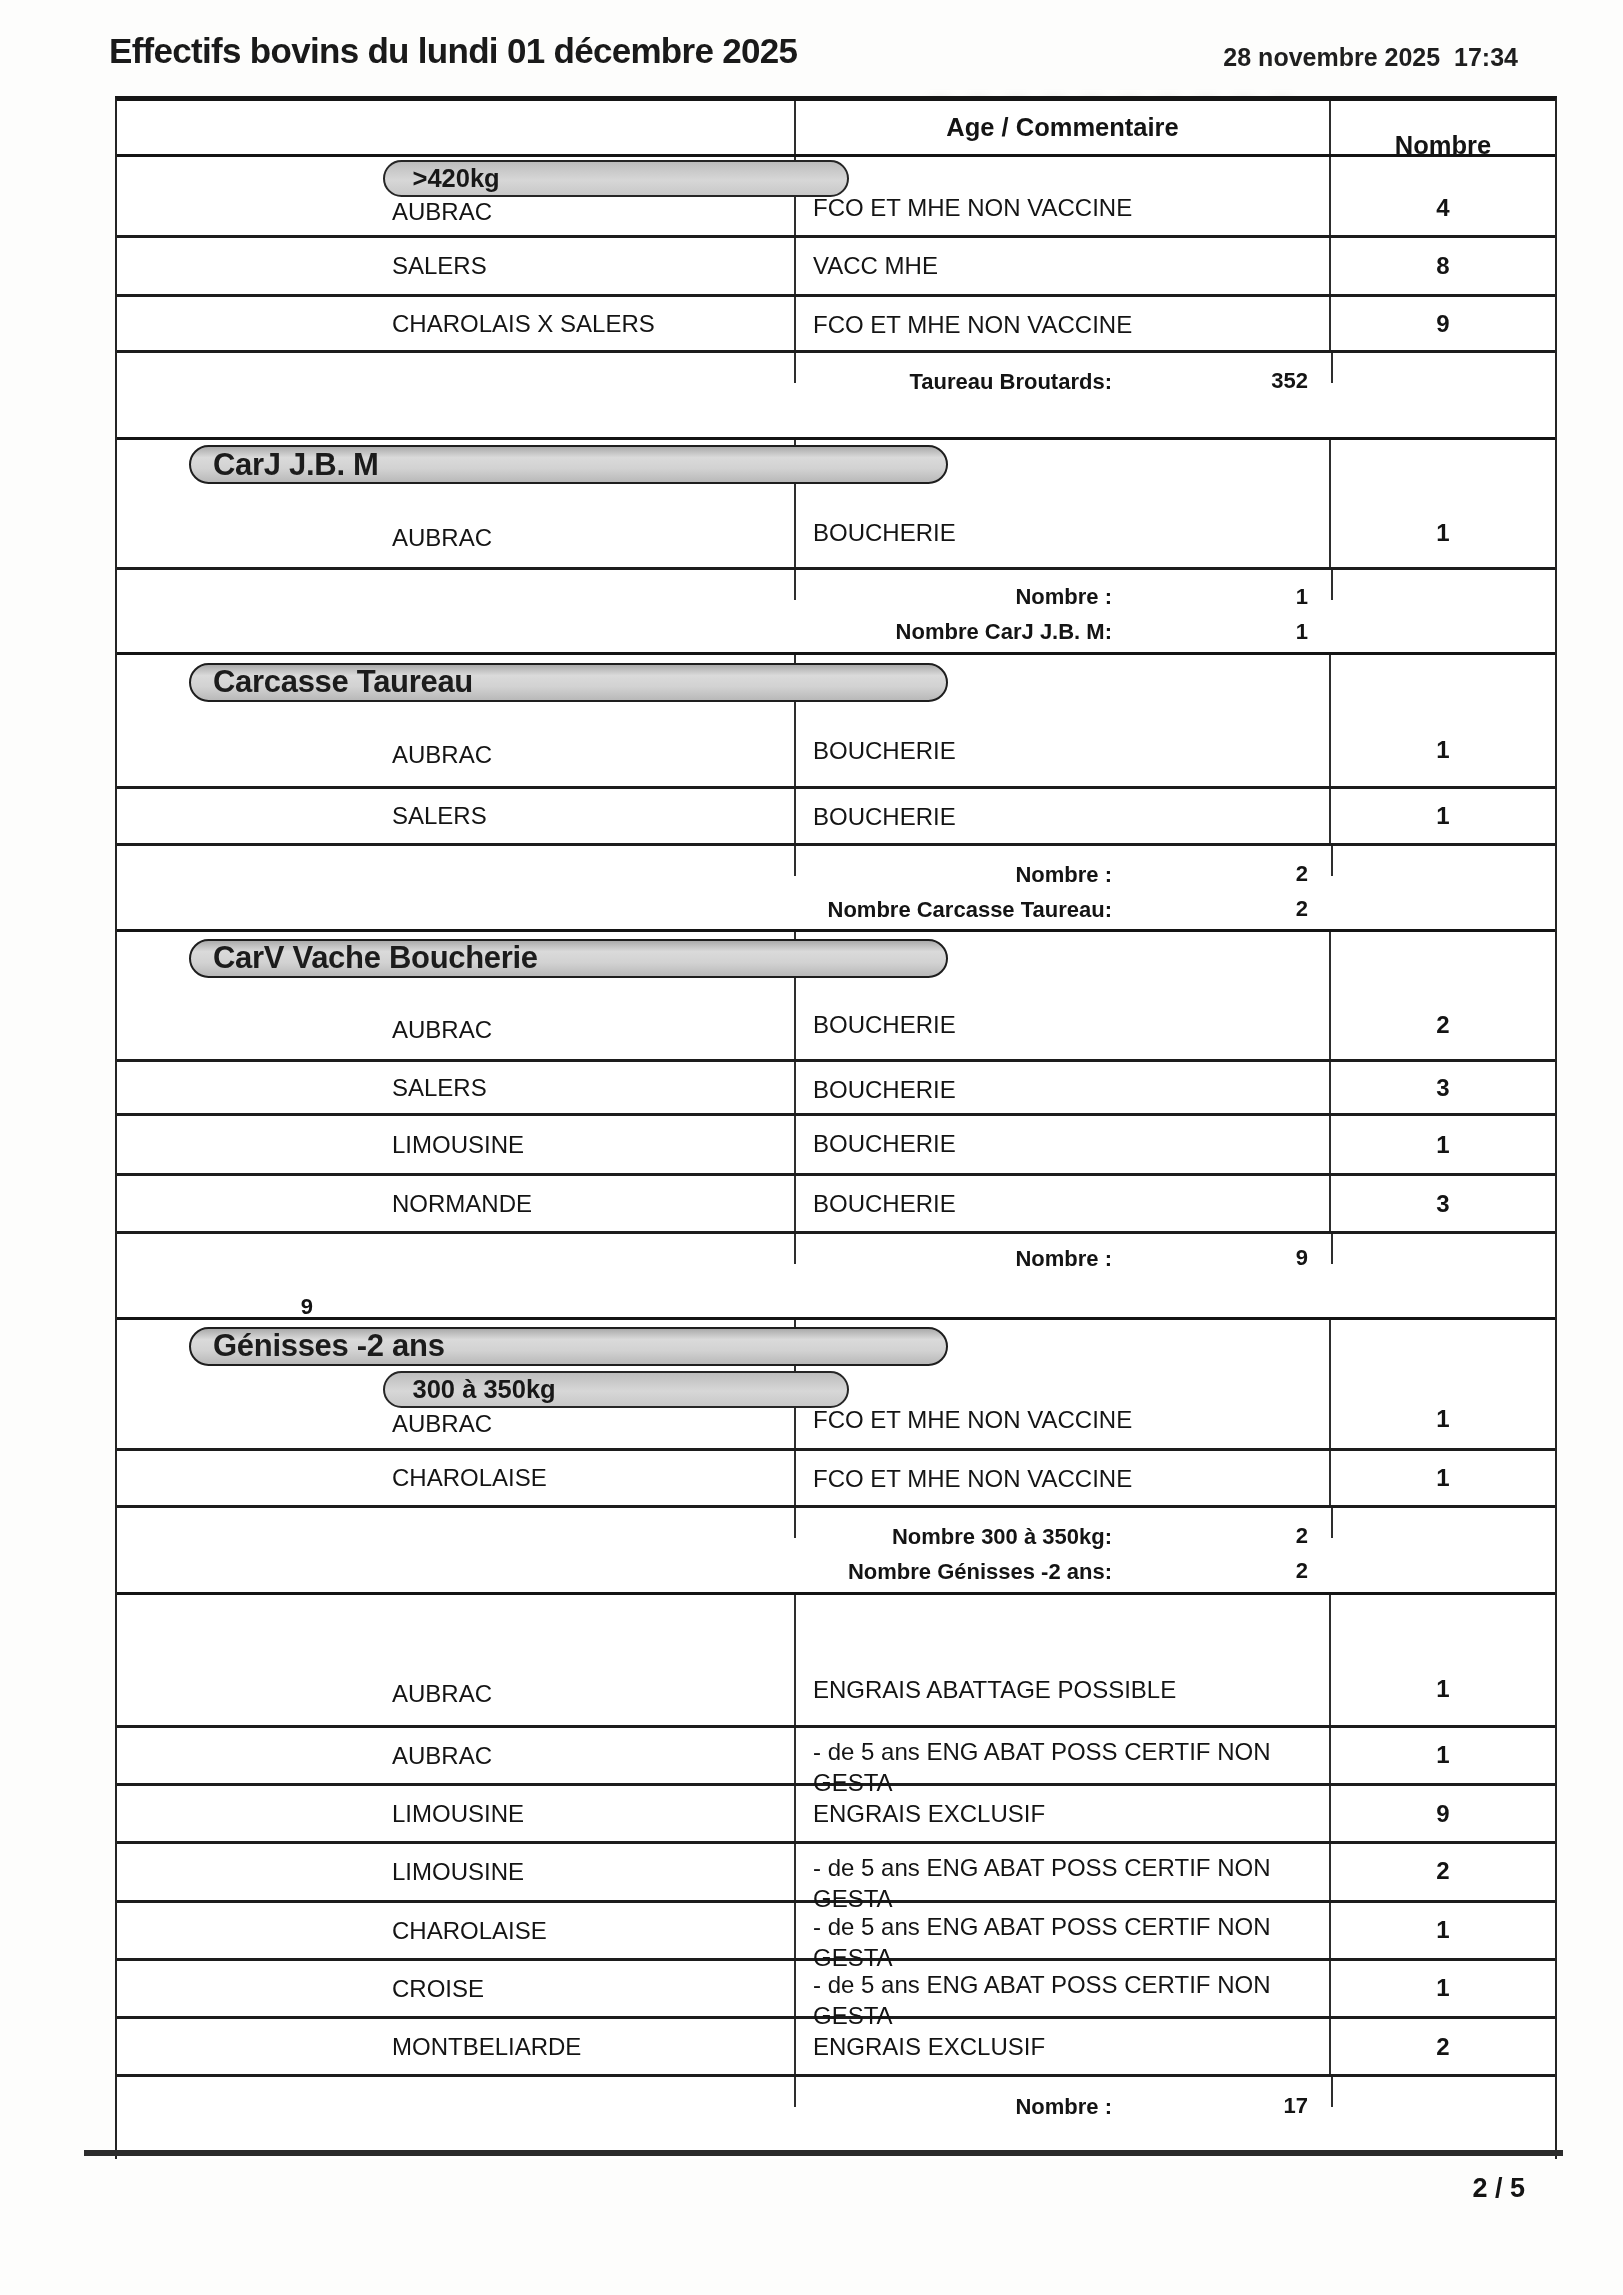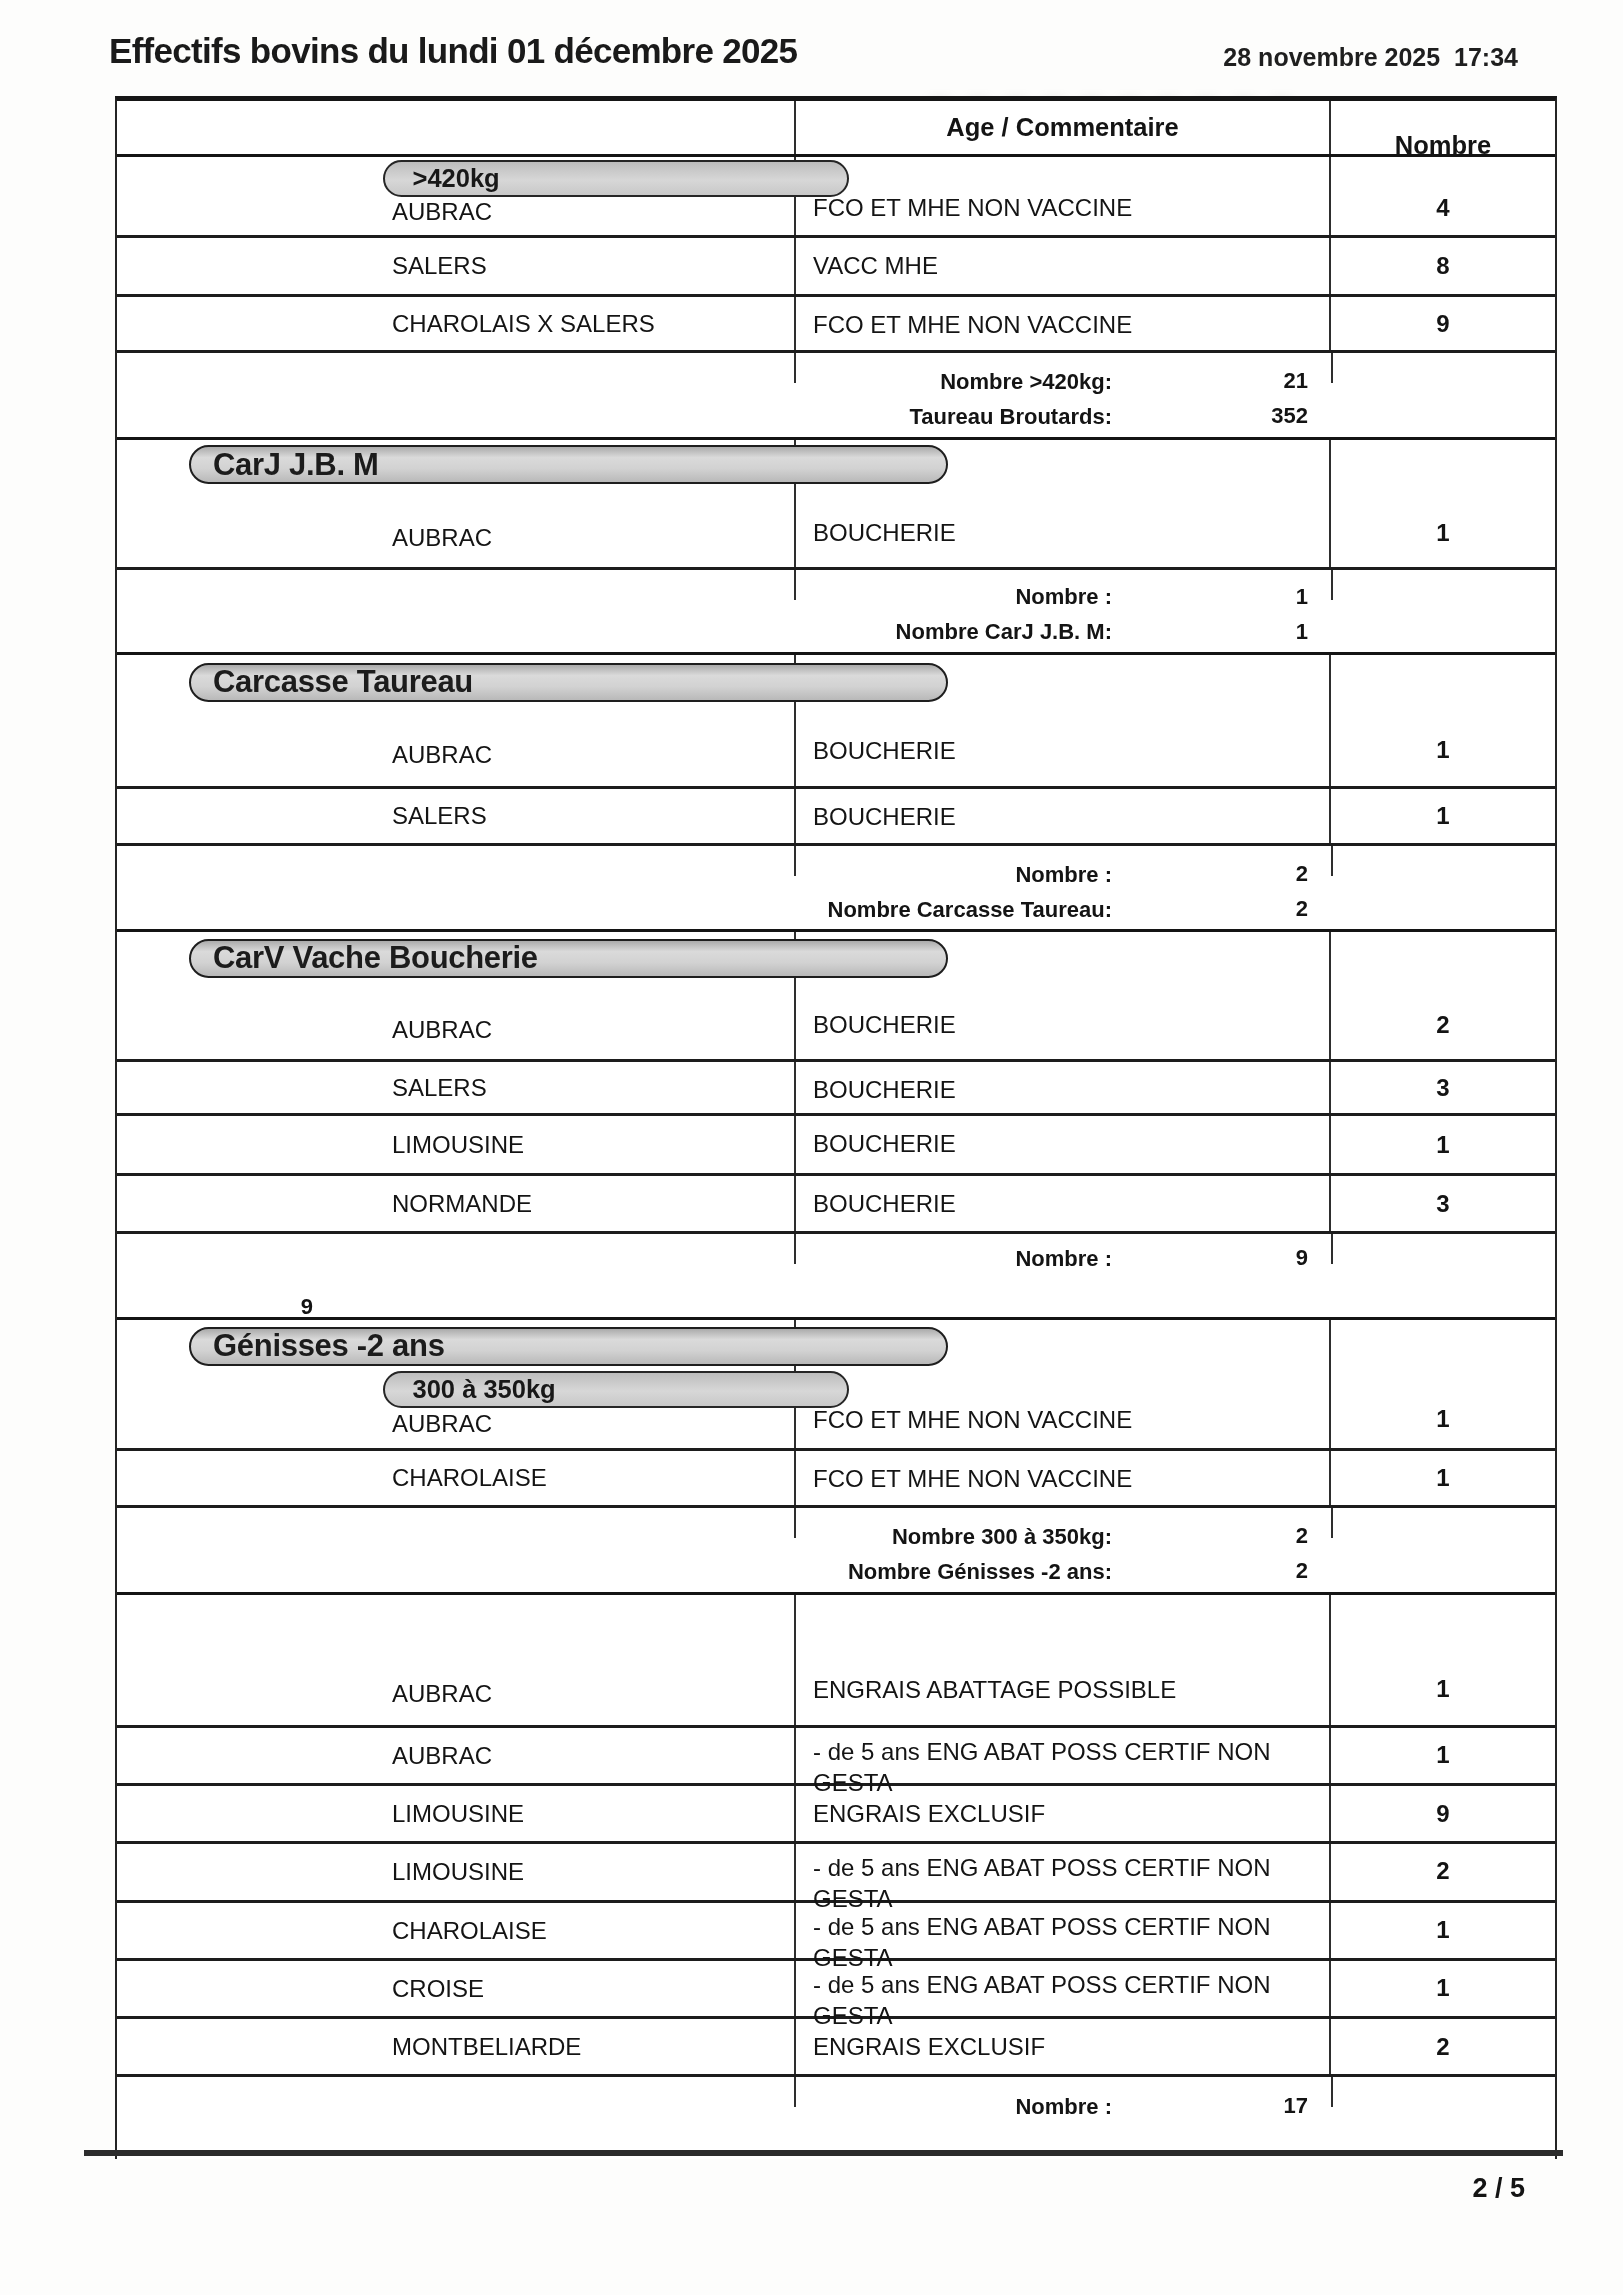--- a/index.html
+++ b/index.html
@@ -109,24 +109,20 @@
     </div>
     <div class="row" style="height:56px">
       <div class="c1">CHAROLAIS X SALERS</div>
       <div class="c2">FCO ET MHE NON VACCINE</div>
       <div class="c3">9</div>
     </div>
     <div class="trow" style="height:87px;padding-top:10.5px">
       <div class="stub s1"></div>
       <div class="stub s2"></div>
       <div class="tline">
-        <div class="tlabel">Nombre &gt;420kg:</div>
-        <div class="tval">21</div>
-      </div>
-      <div class="tline">
         <div class="tlabel">Taureau Broutards:</div>
         <div class="tval">352</div>
       </div>
     </div>
 
     <div class="row" style="height:130px">
       <div class="pill" style="top:5.2px">CarJ J.B. M</div>
       <div class="c1" style="align-items:flex-start;padding-top:84px">AUBRAC</div>
       <div class="c2" style="padding-top:77px">BOUCHERIE</div>
       <div class="c3" style="align-items:flex-start;padding-top:79px">1</div>

